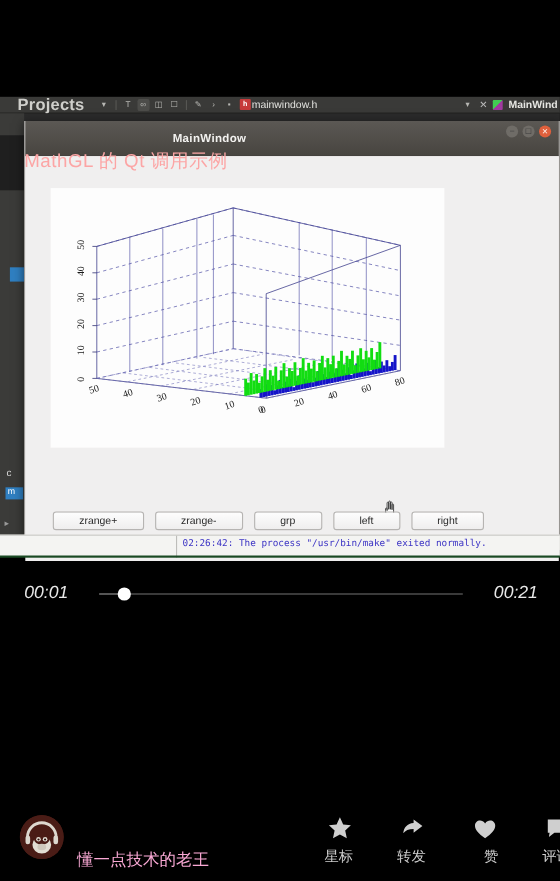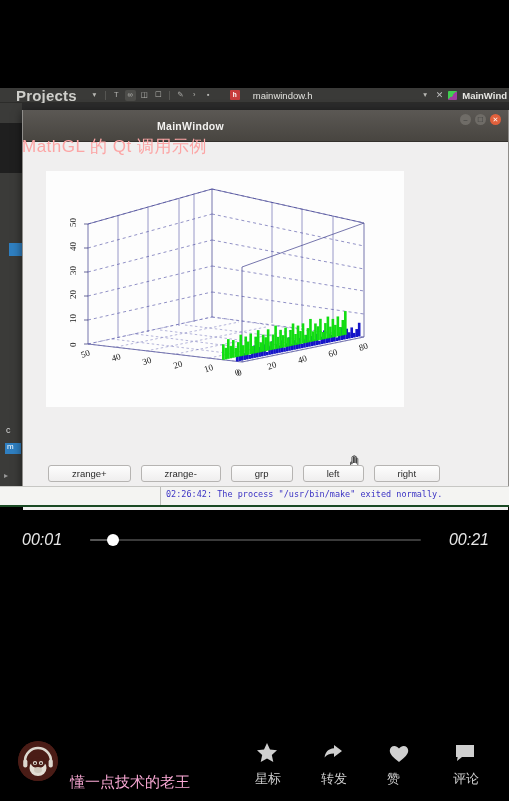--- a/index.html
+++ b/index.html
@@ -27,21 +27,21 @@
     color: #cfcfcb; font-size: 15px; font-weight: bold;
     padding-left: 16px; letter-spacing: .2px;
   }
   .ide-toolgroup { display: flex; align-items: center; gap: 3px; margin-left: 12px; }
   .ide-ticon {
     width: 11px; height: 11px; display: flex; align-items: center; justify-content: center;
     color: #b7b7b3; font-size: 7.5px; line-height: 1;
   }
   .ide-ticon.active { background: #4d4d4a; border-radius: 2px; }
   .ide-sep { width: 1px; height: 9px; background: #565653; margin: 0 2px; }
-  .ide-filetab { display: flex; align-items: flex-start; gap: 13px; margin-left: 16px; }
+  .ide-filetab { display: flex; align-items: flex-start; gap: 1px; margin-left: 4px; }
   .h-badge {
     width: 10px; height: 10px; background: #c73b3b; color: #fff;
     font-size: 6.5px; font-weight: bold; display: flex;
     align-items: center; justify-content: center; border-radius: 1px;
   }
   .ide-filename { color: #e2e2de; font-size: 9.5px; }
   .ide-right { margin-left: auto; display: flex; align-items: center; gap: 5px; padding-right: 2px; }
   .ide-right .x { color: #bbb; font-size: 9px; }
   .qt-logo {
     width: 9px; height: 9px;
@@ -162,21 +162,21 @@
     margin-top: 6px;
   }
   .avatar svg { display: block; }
   .author-name {
     margin-left: 12px; color: #f9a8d4; font-size: 15px;
     line-height: 22px; width: 150px; margin-top: 36px;
   }
   .actions { position: absolute; left: 255px; top: 740px; display: flex; gap: 0; }
   .action {
     width: 66px; display: flex; flex-direction: column;
-    align-items: flex-start; gap: 4px;
+    align-items: flex-end; gap: 4px;
   }
   .action .glyph { height: 26px; display: flex; align-items: center; justify-content: center; }
   .action .alabel { color: #cfcfcf; font-size: 13px; }
 </style>
 </head>
 <body>
 
 <div id="app">
 
   <div class="video-frame">

